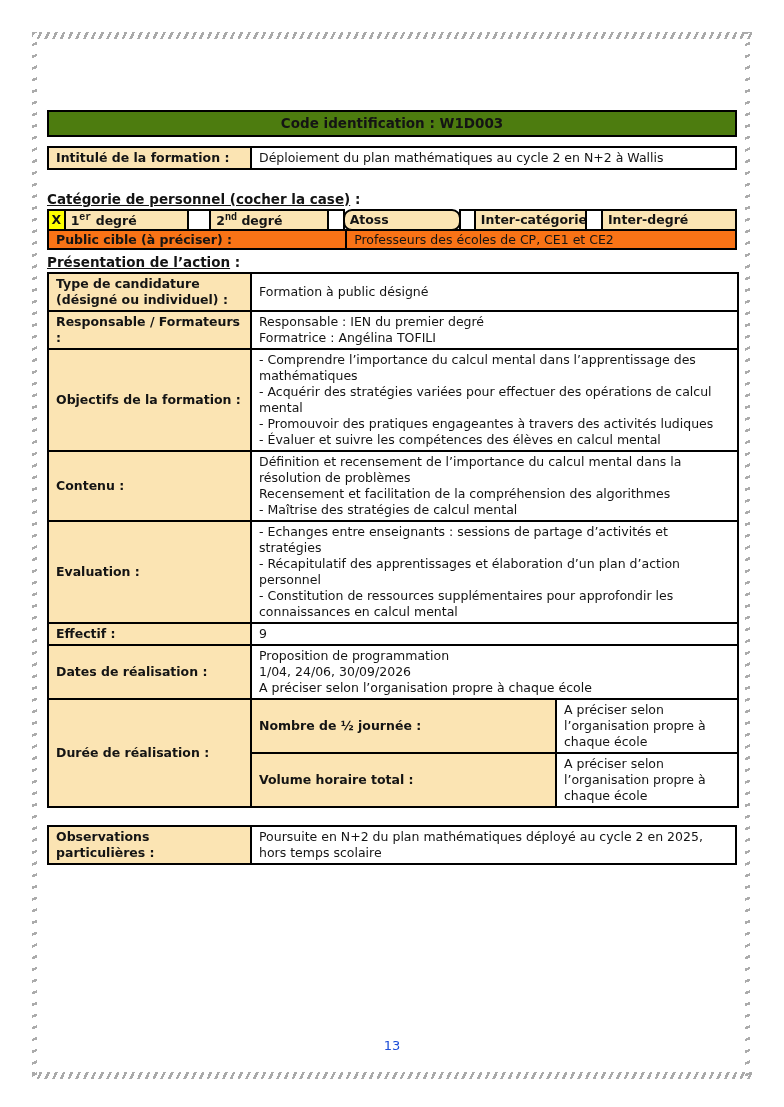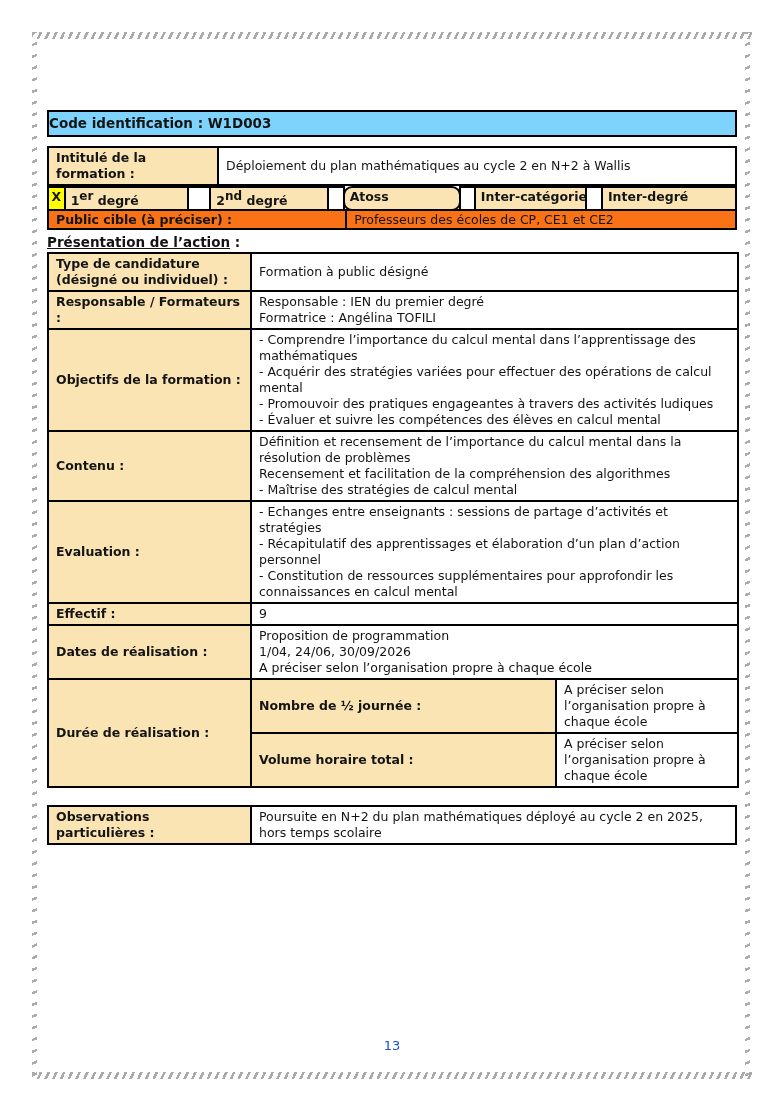--- a/index.html
+++ b/index.html
@@ -25,40 +25,40 @@
     top: 32px; bottom: 28px; width: 5px;
     background-image: repeating-linear-gradient(160deg, #ababab 0 2.5px, transparent 2.5px 11px);
   }
   .frame-left { left: 32px; }
   .frame-right { right: 34px; }
 
   .content { position: absolute; left: 47px; top: 110px; width: 690px; }
 
   .code-bar {
     border: 2px solid #000;
-    background: #7dd3fc;
-    text-align: left;
+    background: #4d7c0f;
+    text-align: center;
     font-weight: bold;
     font-size: 13.5px;
     padding: 3px 0 4px 0;
   }
 
   .tbl { width: 100%; border-collapse: collapse; table-layout: fixed; }
   .tbl td {
     border: 2px solid #000;
     padding: 2px 7px;
     font-size: 12.5px;
     line-height: 1.28;
     vertical-align: middle;
   }
   .lbl { background: #fbe4b3; font-weight: bold; }
   .val { background: #ffffff; white-space: pre-line; }
 
   .intitule-tbl { margin-top: 9px; }
-  .intitule-tbl .lbl { width: 170px; }
+  .intitule-tbl .lbl { width: 203px; }
 
   .heading {
     font-size: 13.5px;
     font-weight: bold;
     margin: 21px 0 2px 0;
   }
   .heading .u { text-decoration: underline; }
   .heading.tight { margin-top: 4px; }
 
   .cat-row { display: flex; width: 100%; }
@@ -68,21 +68,21 @@
     font-weight: bold;
     padding: 1px 5px;
     min-height: 21px;
     background: #fbe4b3;
     overflow: hidden;
     white-space: nowrap;
   }
   .cat-cell + .cat-cell { margin-left: -2px; }
   .cat-cell.check { background: #ffff00; text-align: center; padding: 1px 2px; }
   .cat-cell.empty { background: #ffffff; }
-  .cat-cell sup { font-size: 12px; }
+  .cat-cell sup { font-size: 10px; font-family: Liberation Mono, monospace; }
   .c0 { flex: 0 0 2.7%; }
   .c1 { flex: 0 0 18.1%; }
   .c2 { flex: 0 0 3.6%; }
   .c3 { flex: 0 0 17.4%; }
   .c4 { flex: 0 0 2.5%; }
   .c5 { flex: 0 0 17.1%; border-radius: 9px; }
   .c6 { flex: 0 0 2.5%; }
   .c7 { flex: 0 0 16.4%; }
   .c8 { flex: 0 0 2.6%; }
   .c9 { flex: 1 1 auto; }
@@ -133,20 +133,21 @@
 
     <table class="tbl intitule-tbl">
       <tbody>
           <tr>
         <td class="lbl">Intitulé de la formation :</td>
         <td class="val">Déploiement du plan mathématiques au cycle 2 en N+2 à Wallis</td>
       </tr>
     </tbody>
       </table>
 
+    <div class="heading"><span class="u">Catégorie de personnel (cocher la case)</span><span> :</span></div>
 
     <div class="cat-row">
       <div class="cat-cell check c0">X</div>
       <div class="cat-cell opt c1"><span>1</span><sup>er</sup><span> degré</span></div>
       <div class="cat-cell empty c2"></div>
       <div class="cat-cell opt c3"><span>2</span><sup>nd</sup><span> degré</span></div>
       <div class="cat-cell empty c4"></div>
       <div class="cat-cell opt c5"><span>Atoss</span></div>
       <div class="cat-cell empty c6"></div>
       <div class="cat-cell opt c7"><span>Inter-catégoriel</span></div>

